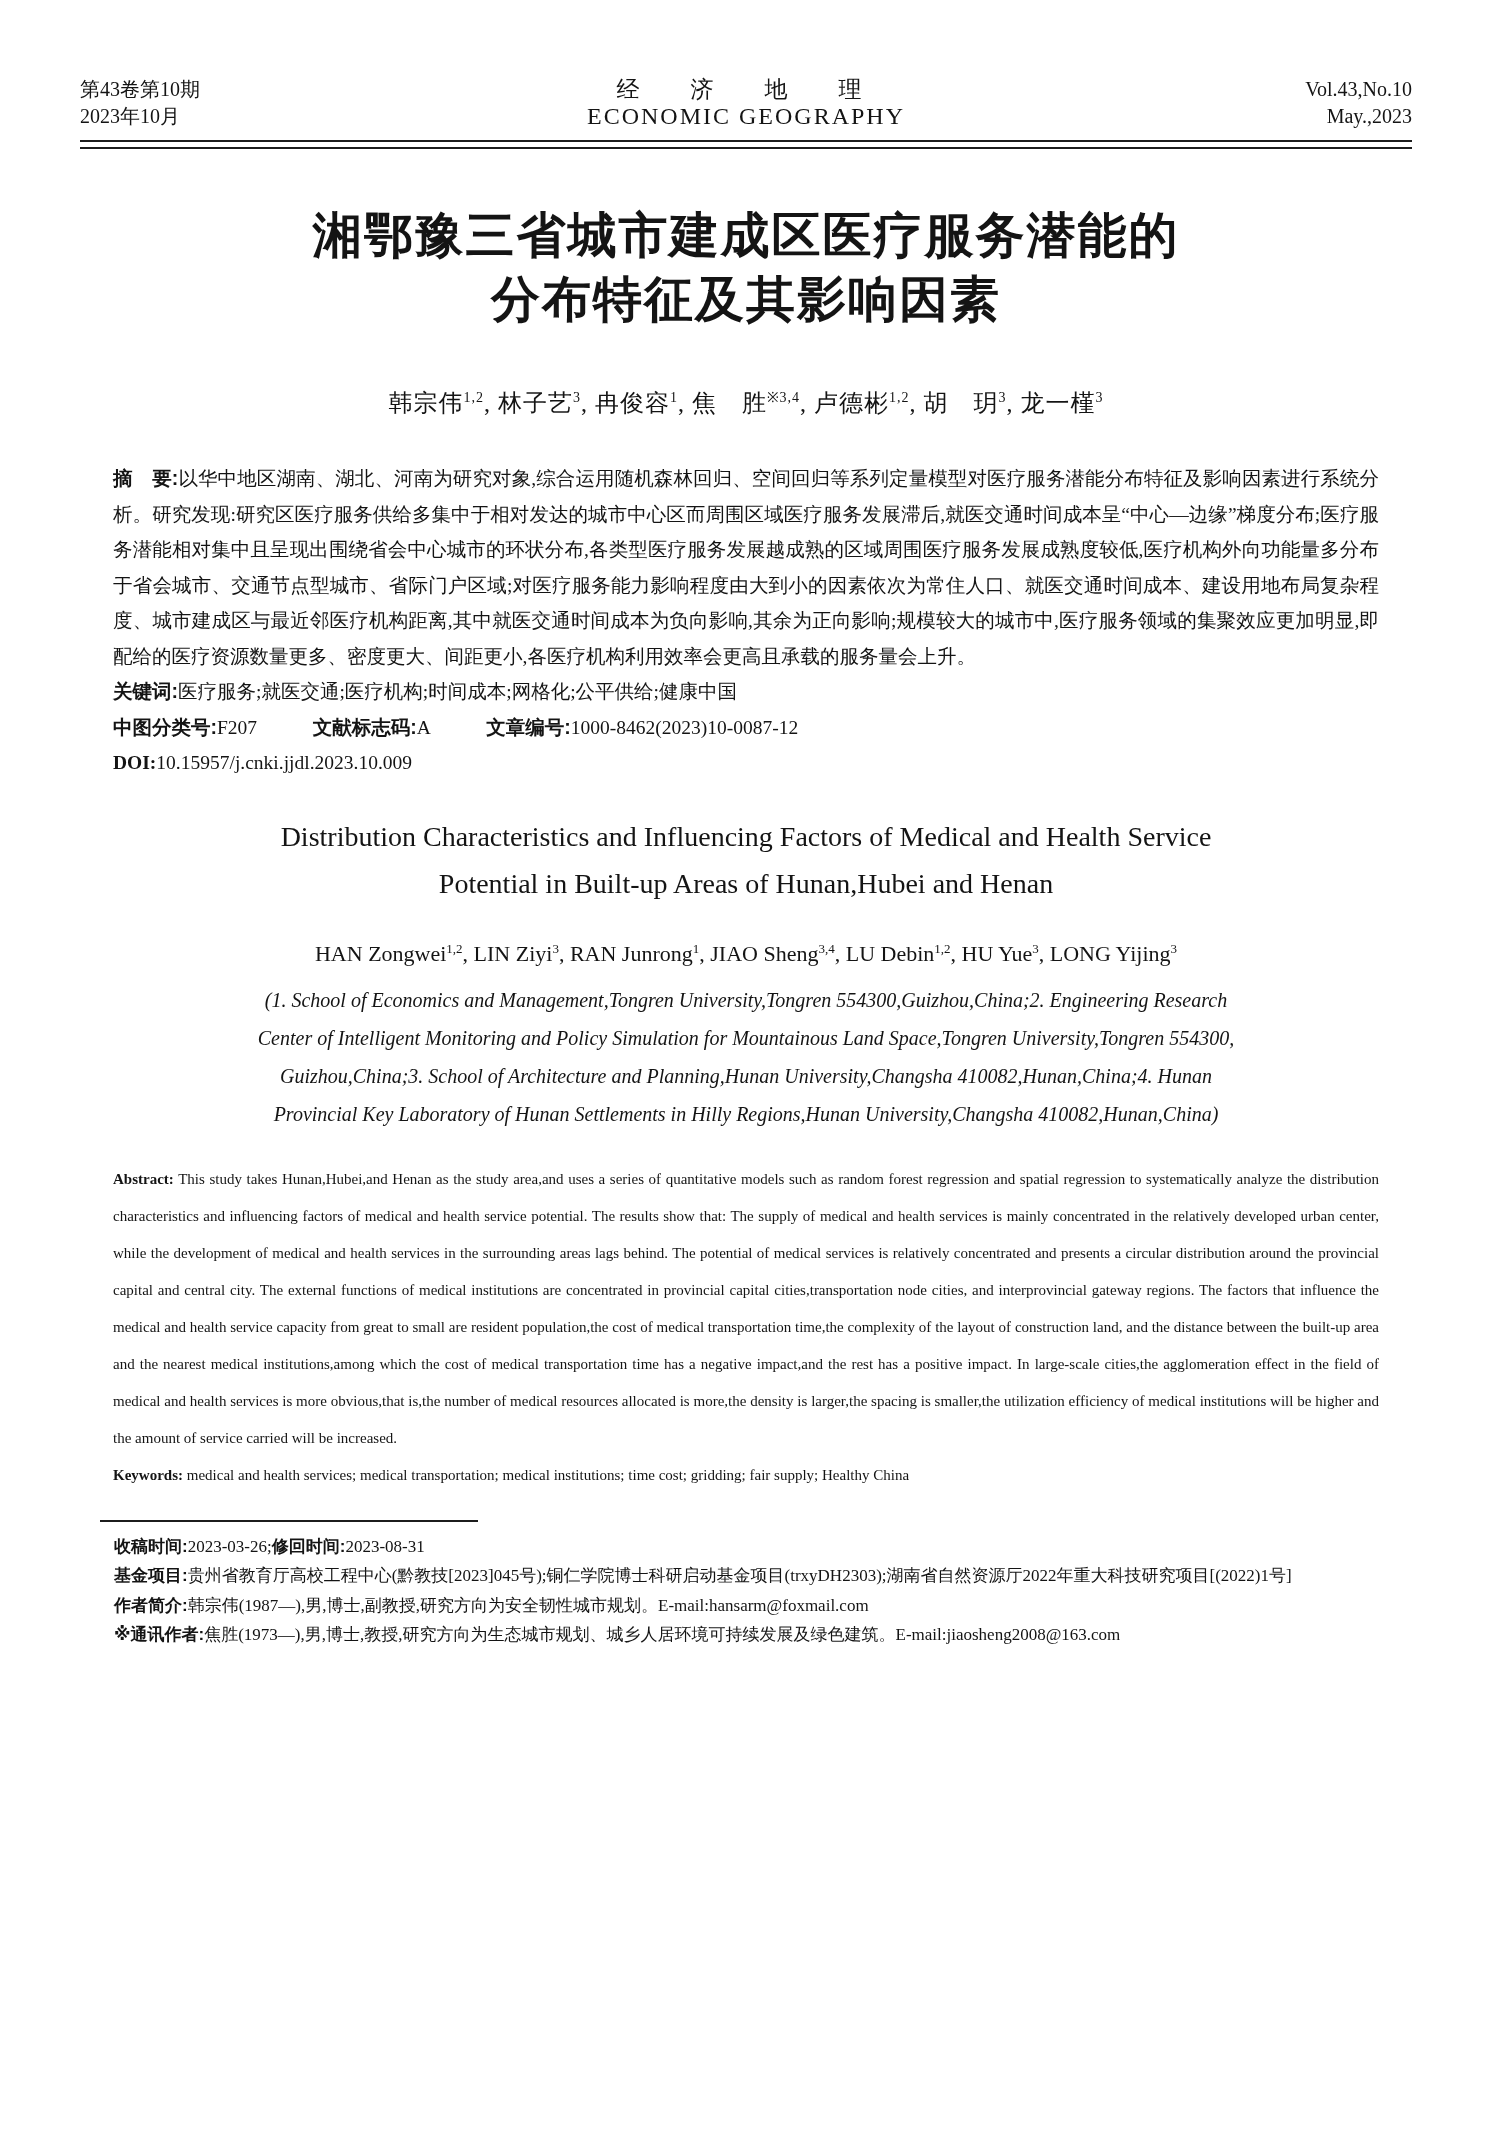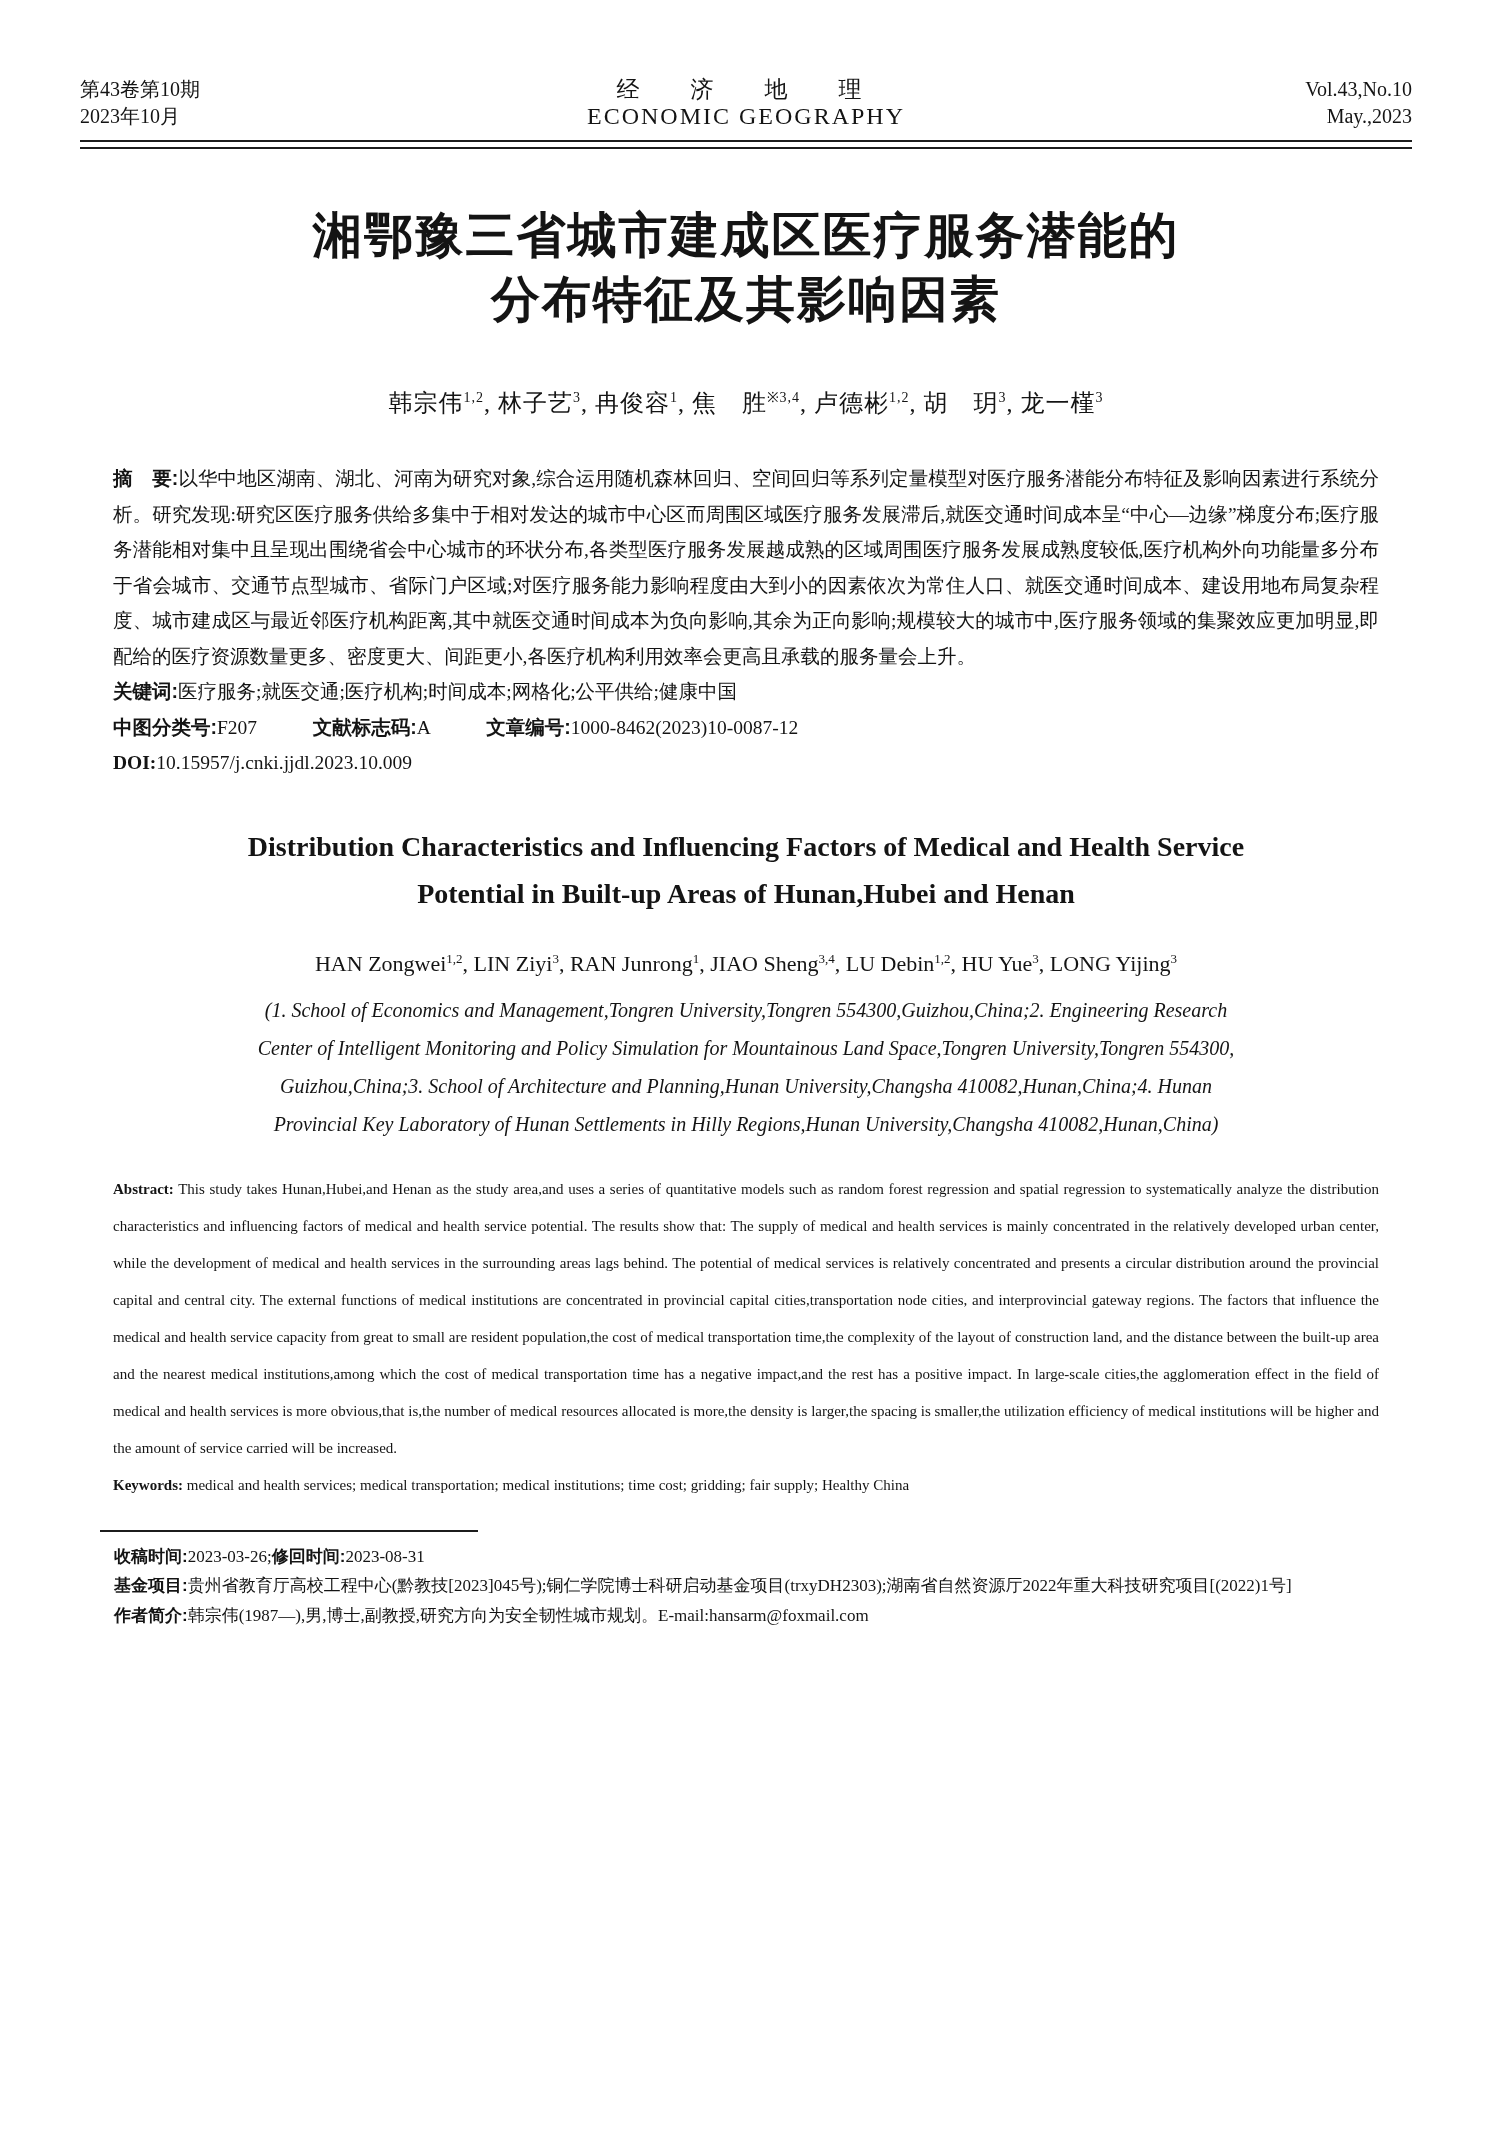--- a/index.html
+++ b/index.html
@@ -30,21 +30,21 @@
   .affils-cn{margin-top:22px;text-align:center;font-size:19px;line-height:34px;}
 
   
   .cn-block{margin:42px 33px 0 33px;font-size:19.5px;line-height:35.5px;}
   .cn-block p{margin:0;text-align:justify;}
   .lbl{font-weight:700;font-family:"Liberation Sans","DejaVu Sans",sans-serif;}
   .meta-line .group{margin-right:2.6em;}
   .doi-line .lbl-serif{font-weight:700;}
 
   
-  .title-en{margin-top:42px;text-align:center;font-size:28px;line-height:47px;font-weight:700;}
+  .title-en{margin-top:32px;text-align:center;font-size:28px;line-height:47px;font-weight:400;}
   .authors-en{margin-top:34px;text-align:center;font-size:22px;}
   .authors-en sup{font-size:13px;}
   .affils-en{margin-top:14px;text-align:center;font-style:italic;font-size:20px;line-height:38px;}
 
   
   .en-block{margin:28px 33px 0 33px;font-size:15px;line-height:37px;}
   .en-block p{margin:0;text-align:justify;}
   .en-block .lbl-en{font-weight:700;}
   .kw-en{margin-top:0;}
 
@@ -127,15 +127,16 @@
   <div class="en-block">
     <p><span class="lbl-en">Abstract:</span> <span>This study takes Hunan,Hubei,and Henan as the study area,and uses a series of quantitative models such as random forest regression and spatial regression to systematically analyze the distribution characteristics and influencing factors of medical and health service potential. The results show that: The supply of medical and health services is mainly concentrated in the relatively developed urban center, while the development of medical and health services in the surrounding areas lags behind. The potential of medical services is relatively concentrated and presents a circular distribution around the provincial capital and central city. The external functions of medical institutions are concentrated in provincial capital cities,transportation node cities, and interprovincial gateway regions. The factors that influence the medical and health service capacity from great to small are resident population,the cost of medical transportation time,the complexity of the layout of construction land, and the distance between the built-up area and the nearest medical institutions,among which the cost of medical transportation time has a negative impact,and the rest has a positive impact. In large-scale cities,the agglomeration effect in the field of medical and health services is more obvious,that is,the number of medical resources allocated is more,the density is larger,the spacing is smaller,the utilization efficiency of medical institutions will be higher and the amount of service carried will be increased.</span></p>
     <p class="kw-en"><span class="lbl-en">Keywords:</span> <span>medical and health services; medical transportation; medical institutions; time cost; gridding; fair supply; Healthy China</span></p>
   </div>
 
   <div class="footnote">
     <hr class="footnote-rule">
     <p><span class="lbl">收稿时间:</span><span>2023-03-26;</span><span class="lbl">修回时间:</span><span>2023-08-31</span></p>
     <p><span class="lbl">基金项目:</span><span>贵州省教育厅高校工程中心(黔教技[2023]045号);铜仁学院博士科研启动基金项目(trxyDH2303);湖南省自然资源厅2022年重大科技研究项目[(2022)1号]</span></p>
     <p><span class="lbl">作者简介:</span><span>韩宗伟(1987—),男,博士,副教授,研究方向为安全韧性城市规划。E-mail:hansarm@foxmail.com</span></p>
+    <p><span class="lbl">※通讯作者:</span><span>焦胜(1973—),男,博士,教授,研究方向为生态城市规划、城乡人居环境可持续发展及绿色建筑。E-mail:jiaosheng2008@163.com</span></p>
   </div>
 
 </div>
 
 </body></html>

